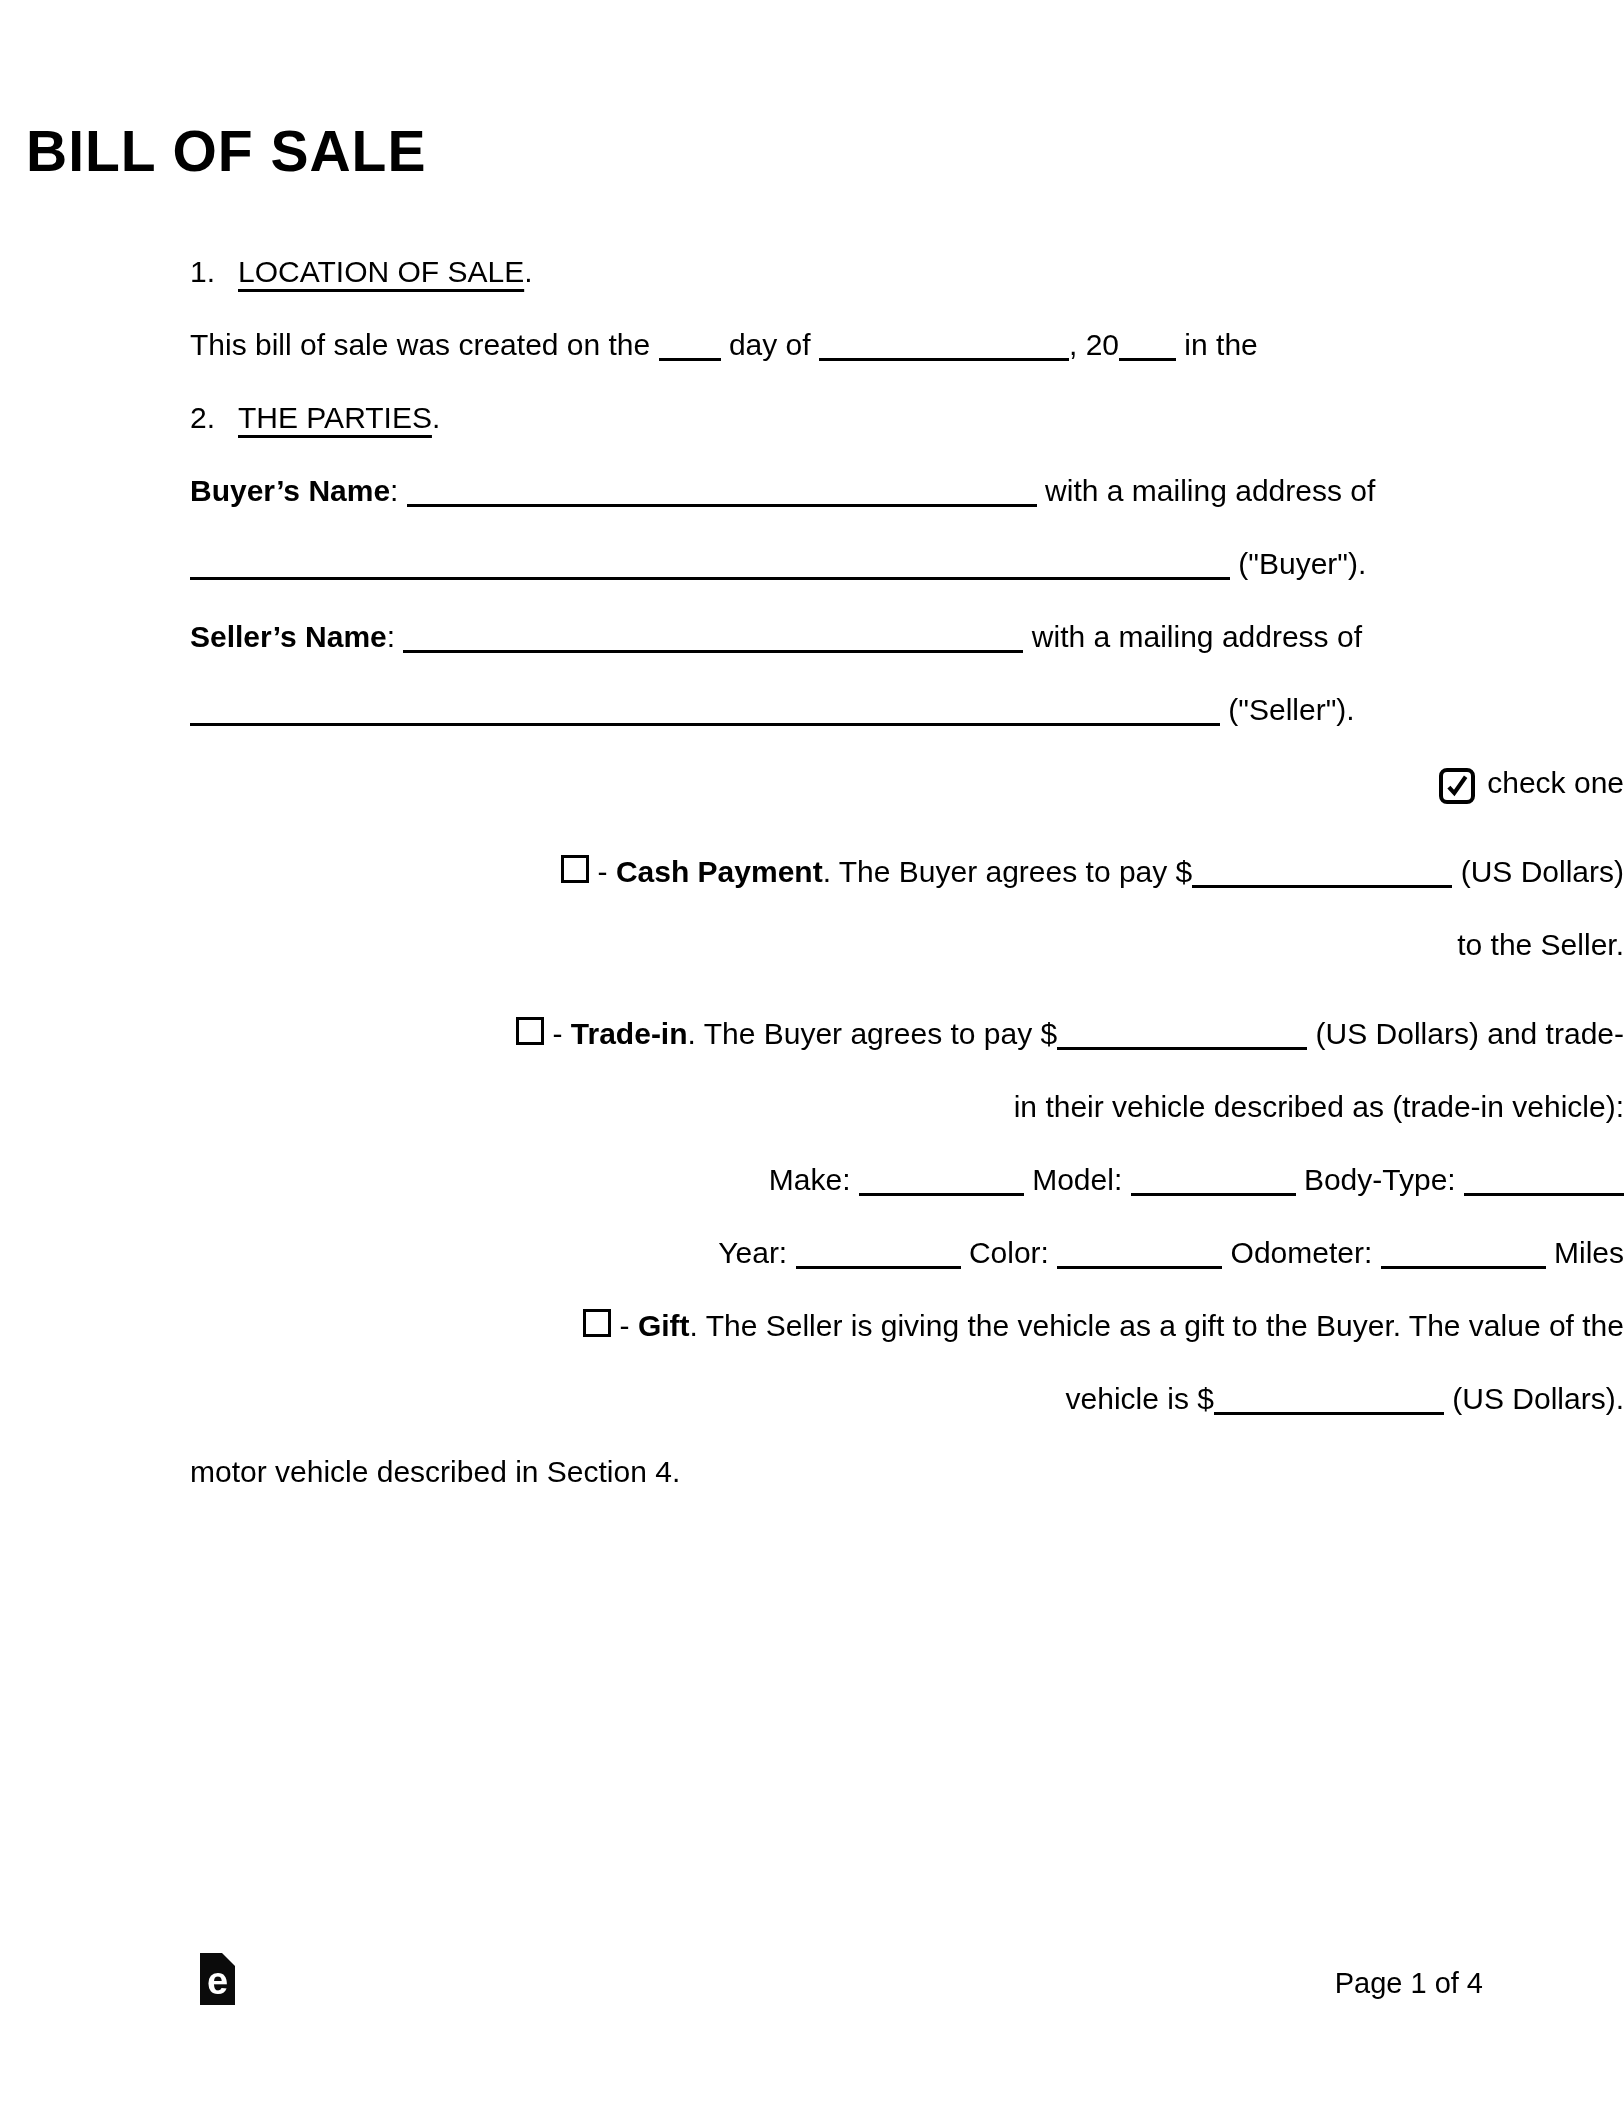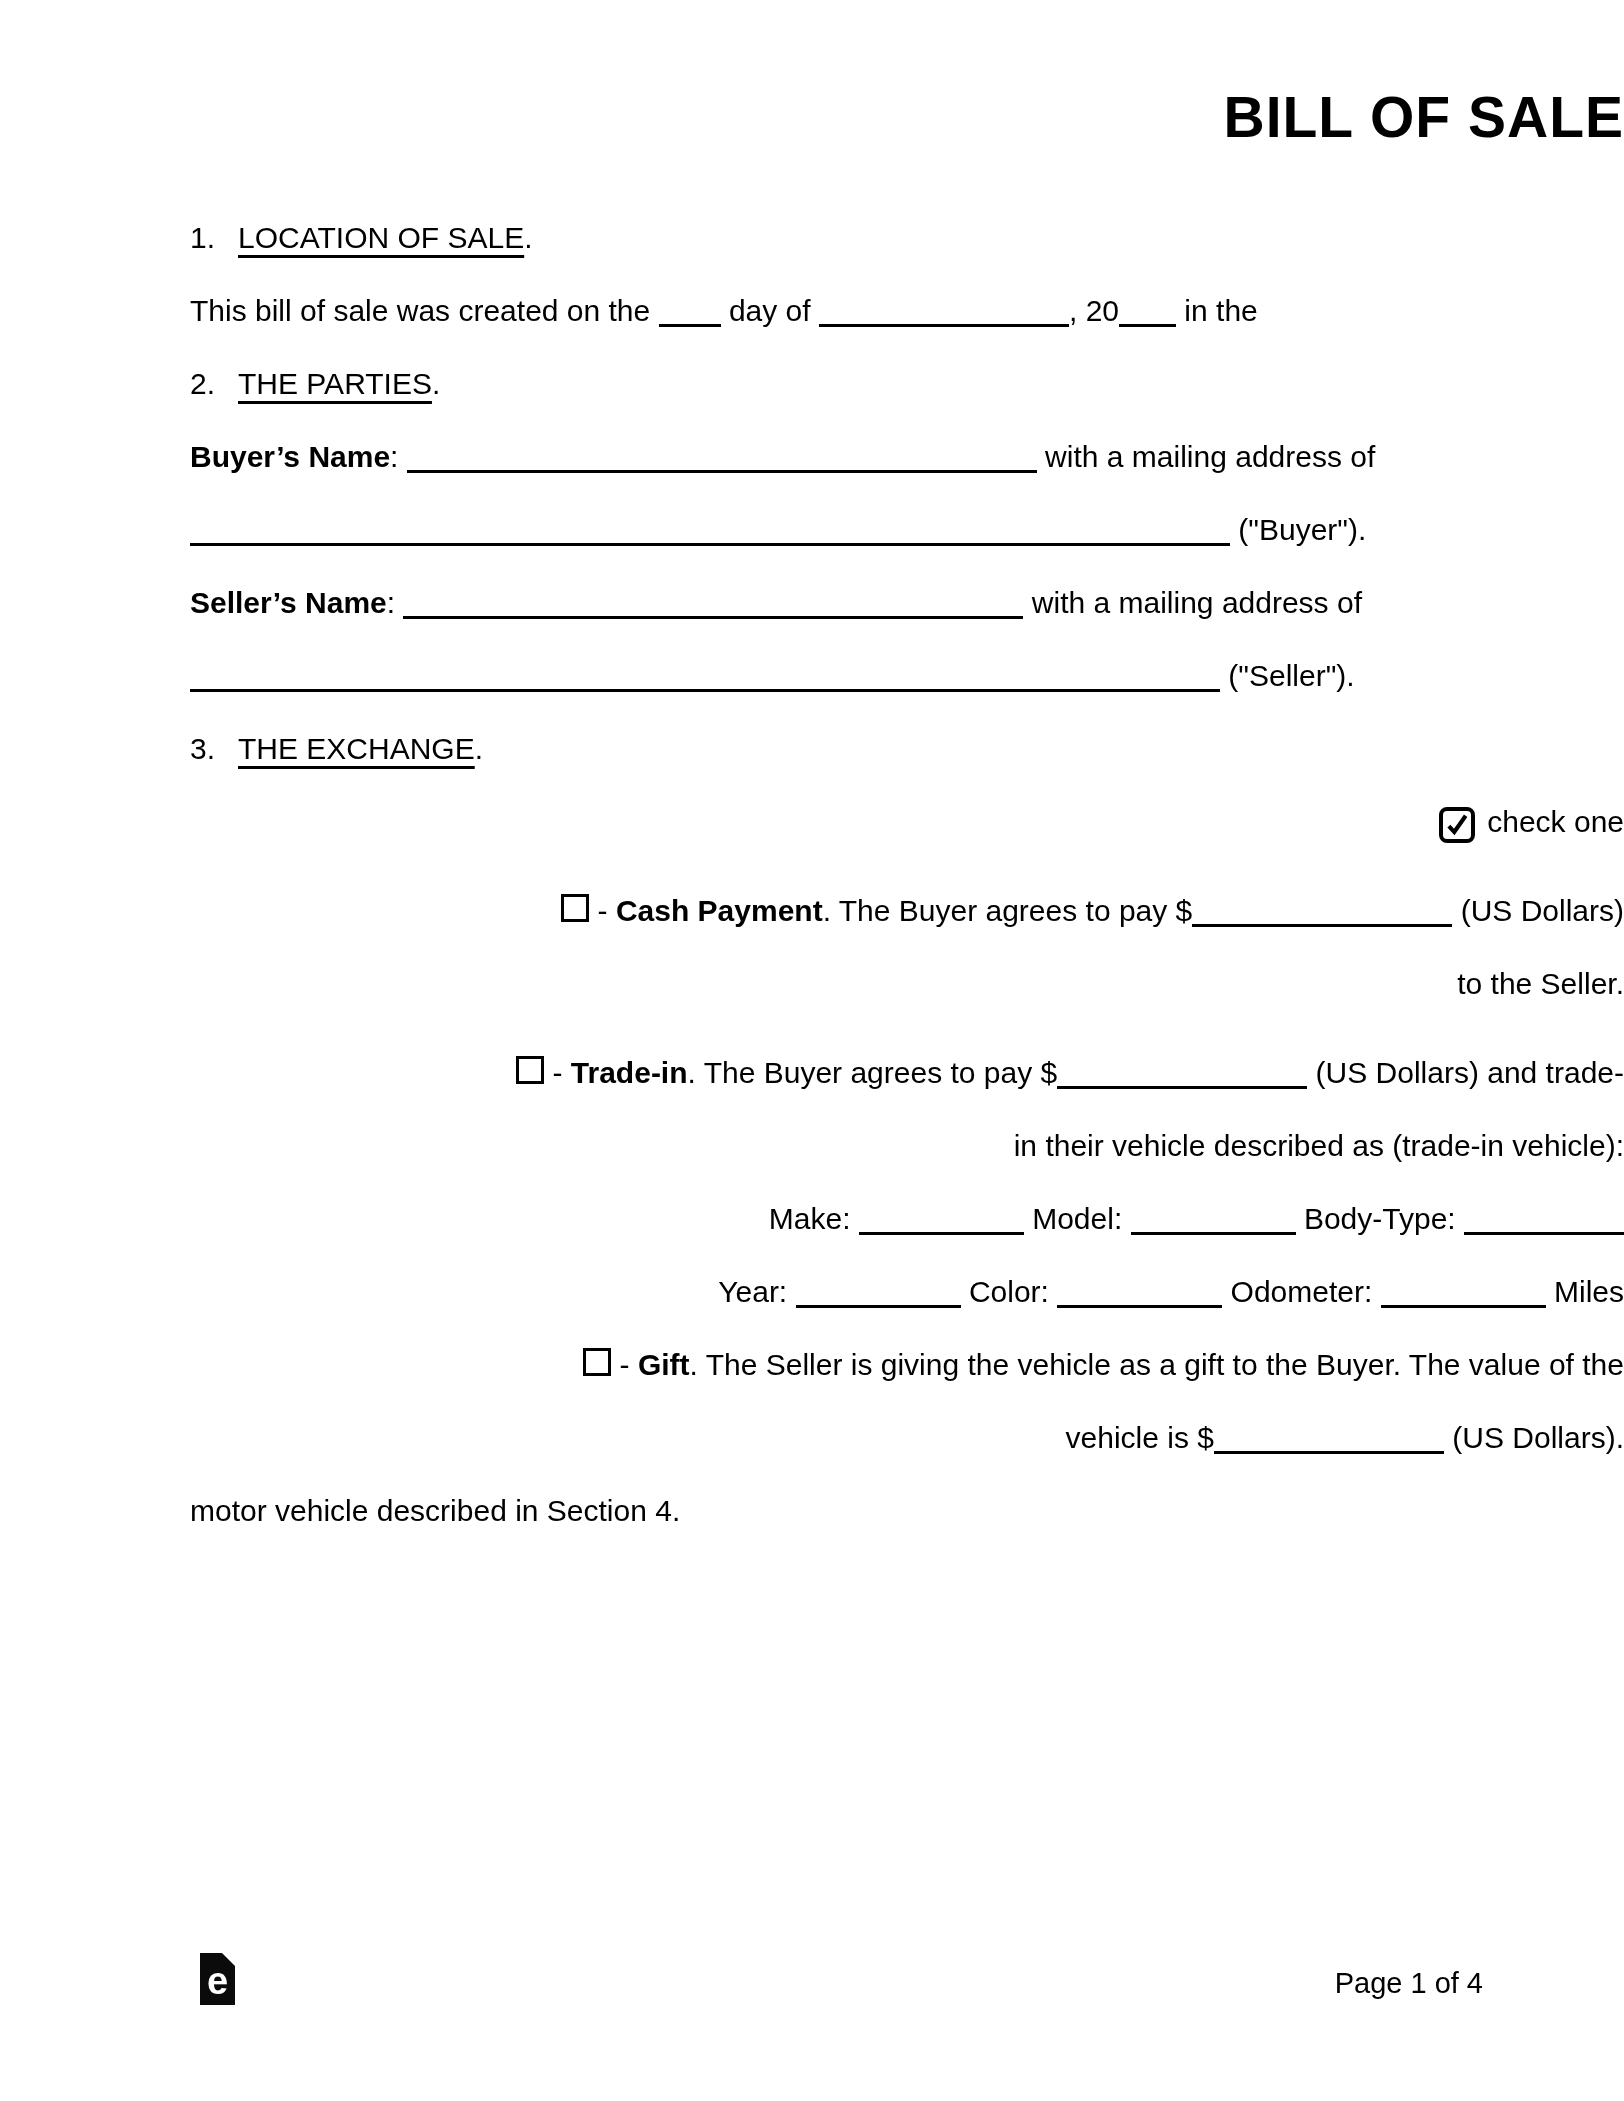--- a/index.html
+++ b/index.html
@@ -2,22 +2,22 @@
 <html><head>
 <meta charset="utf-8">
 <style>
   html,body{margin:0;padding:0;background:#808080;}
   .page{
     width:1624px;height:2101px;position:relative;background:#ffffff;
     font-family:"Liberation Sans","DejaVu Sans",sans-serif;color:#000;
     margin:0 auto;overflow:hidden;
   }
   .doc-title{
-    text-align:right;font-size:57px;font-weight:bold;line-height:66px;
-    margin:84px 0 0 0;letter-spacing:1px;padding-left:26px;
+    text-align:left;font-size:57px;font-weight:bold;line-height:66px;
+    margin:118px 0 0 0;letter-spacing:1px;padding-left:26px;
   }
   .content{margin:51px 0 0 190px;}
   .line{font-size:30px;line-height:73px;height:73px;white-space:pre;}
   .line.indent{padding-left:50px;text-align:right;}
   .line.gap{margin-top:16px;}
   .b{font-weight:bold;}
   .num{display:inline-block;width:48px;}
   .u{text-decoration:underline;text-decoration-thickness:3px;text-underline-offset:7px;}
   .blank{
     display:inline-block;border-bottom:3px solid #000;height:4px;
@@ -56,21 +56,20 @@
   <h1 class="doc-title">BILL OF SALE</h1>
 
   <div class="content">
       <div class="line heading"><span class="num">1.</span><span class="u">LOCATION OF SALE</span><span>.</span></div>
       <div class="line"><span>This bill of sale was created on the </span><span class="blank" style="width: 62px;"></span><span> day of </span><span class="blank" style="width: 250px;"></span><span>, 20</span><span class="blank" style="width: 57px;"></span><span> in the</span></div>
       <div class="line heading"><span class="num">2.</span><span class="u">THE PARTIES</span><span>.</span></div>
       <div class="line"><span class="b">Buyer’s Name</span><span>: </span><span class="blank" style="width: 630px;"></span><span> with a mailing address of</span></div>
       <div class="line"><span class="blank" style="width: 1040px;"></span><span> ("Buyer").</span></div>
       <div class="line"><span class="b">Seller’s Name</span><span>: </span><span class="blank" style="width: 620px;"></span><span> with a mailing address of</span></div>
       <div class="line"><span class="blank" style="width: 1030px;"></span><span> ("Seller").</span></div>
-      <div class="line heading"><span class="num">3.</span><span class="u">THE EXCHANGE</span><span>.</span></div>
       <div class="line indent"><span class="cbk"><svg viewBox="0 0 24 24" width="26" height="26">
             <path d="M4.5 13 L9.5 18.5 L20 3.5" fill="none" stroke="#000" stroke-width="3.8"></path>
           </svg></span><span> check one</span></div>
       <div class="line indent gap"><span class="cb"></span><span> - </span><span class="b">Cash Payment</span><span>. The Buyer agrees to pay $</span><span class="blank" style="width: 260px;"></span><span> (US Dollars)</span></div>
       <div class="line indent"><span>to the Seller.</span></div>
       <div class="line indent gap"><span class="cb"></span><span> - </span><span class="b">Trade-in</span><span>. The Buyer agrees to pay $</span><span class="blank" style="width: 250px;"></span><span> (US Dollars) and trade-</span></div>
       <div class="line indent"><span>in their vehicle described as (trade-in vehicle):</span></div>
       <div class="line indent"><span>Make: </span><span class="blank" style="width: 165px;"></span><span> Model: </span><span class="blank" style="width: 165px;"></span><span> Body-Type: </span><span class="blank" style="width: 160px;"></span></div>
       <div class="line indent"><span>Year: </span><span class="blank" style="width: 165px;"></span><span> Color: </span><span class="blank" style="width: 165px;"></span><span> Odometer: </span><span class="blank" style="width: 165px;"></span><span> Miles</span></div>
       <div class="line indent"><span class="cb"></span><span> - </span><span class="b">Gift</span><span>. The Seller is giving the vehicle as a gift to the Buyer. The value of the</span></div>

